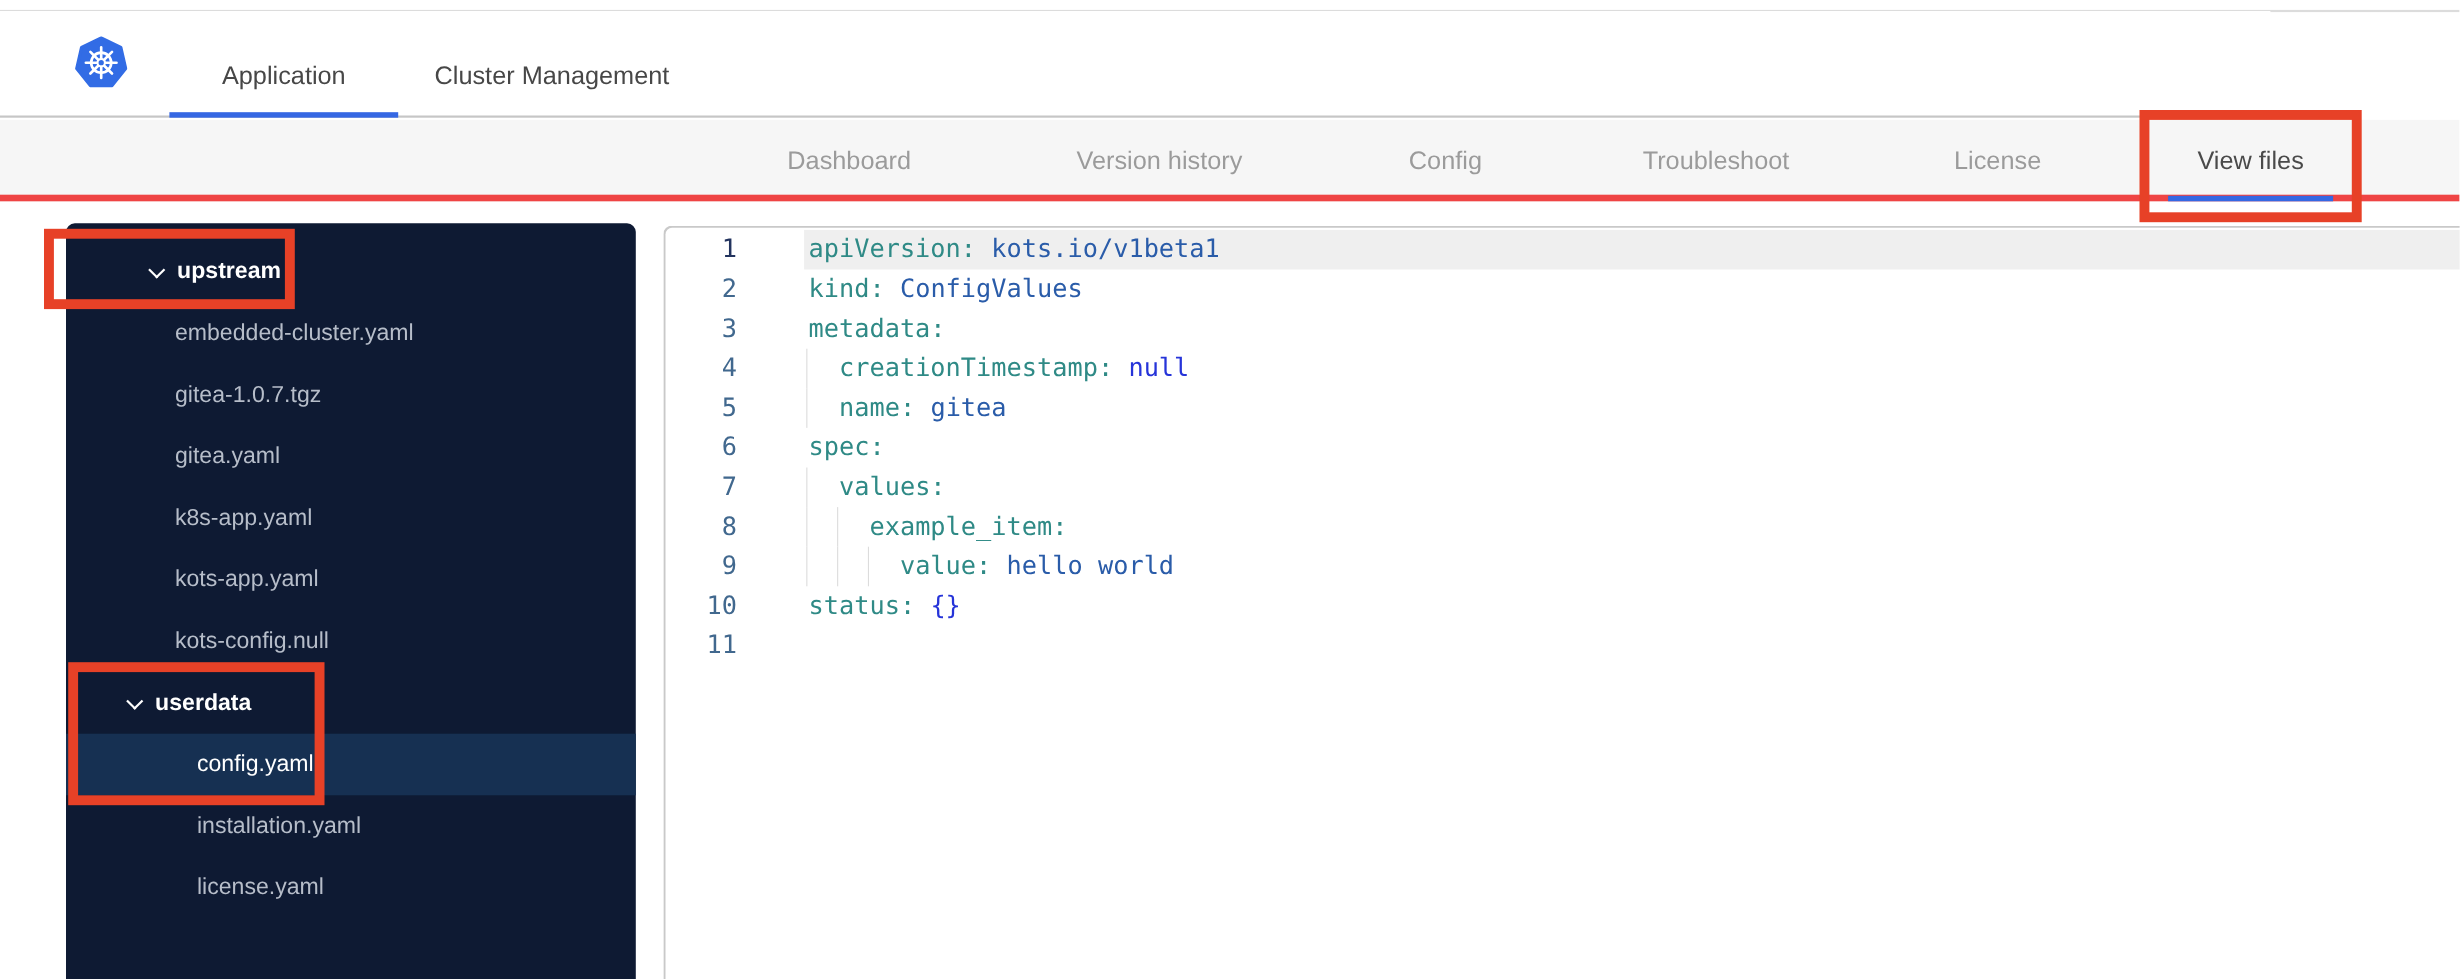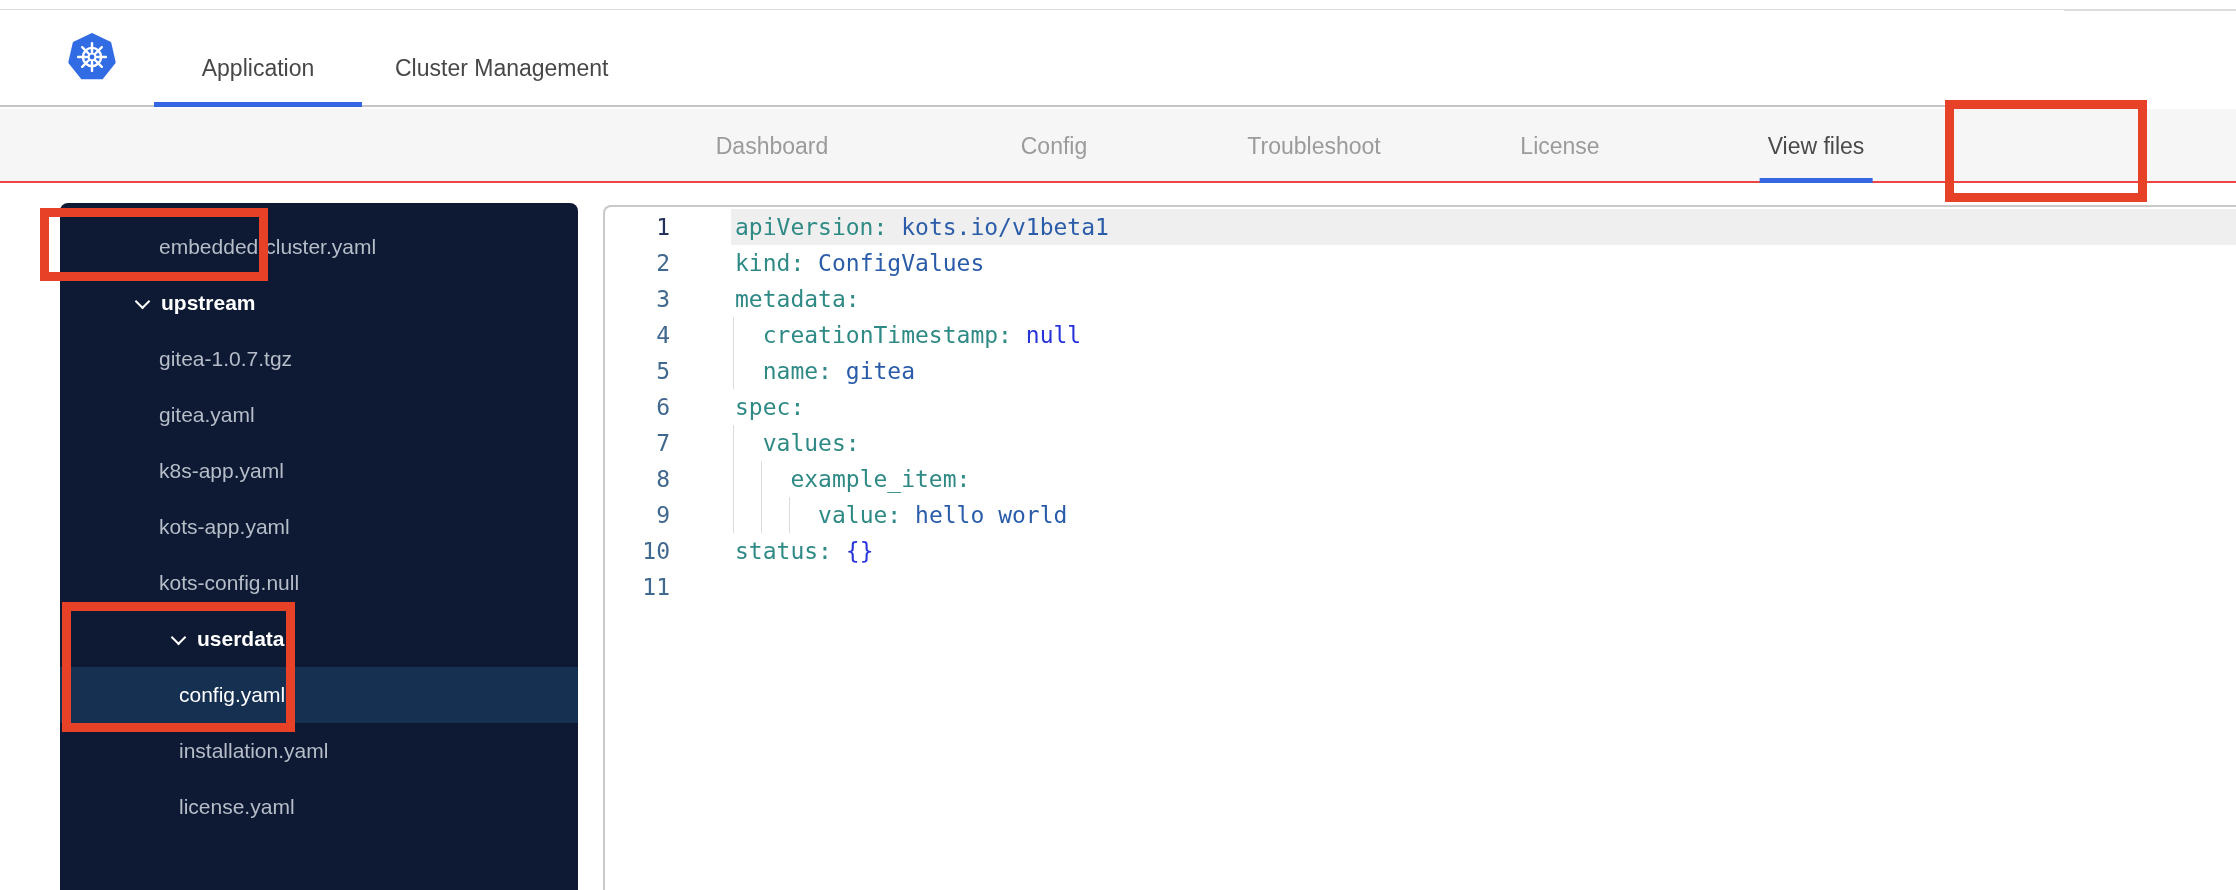--- a/index.html
+++ b/index.html
@@ -29,21 +29,21 @@
   .header{position:absolute;left:0;top:10px;width:2064px;height:97px;background:#fff;border-bottom:2px solid #c6c6c6;}
   .logo{position:absolute;left:68px;top:23px;width:48px;height:48px;}
   .logo svg{width:48px;height:48px;display:block;}
   .header-tab{position:absolute;top:20px;height:77px;display:flex;align-items:center;justify-content:center;
     font-size:23px;font-weight:500;color:#474747;cursor:pointer;}
   .header-tab.t0{left:154px;width:208px;}
   .header-tab.t1{left:395px;width:260px;justify-content:flex-start;}
   .header-tab.active::after{content:"";position:absolute;left:0;right:0;bottom:0;height:5px;background:var(--underline-blue);}
 
   
-  .subnav{position:absolute;left:0;top:109px;width:2236px;height:74px;background:#f6f6f6;border-bottom:2px solid #ef4444;}
+  .subnav{position:absolute;left:0;top:109px;width:2236px;height:74px;background:#f6f6f6;border-bottom:6px solid #ef4444;}
   .subnav .tab{position:absolute;top:0;height:74px;transform:translateX(-50%);display:flex;align-items:center;
     font-size:23px;color:var(--tab-gray);cursor:pointer;padding:0 14px;}
   .subnav .tab.active{color:var(--tab-dark);}
   .subnav .tab.active::after{content:"";position:absolute;left:6px;right:6px;bottom:0;height:5px;background:var(--underline-blue);}
   .subnav .tab:nth-of-type(1){left:772px;}
   .subnav .tab:nth-of-type(2){left:1054px;}
   .subnav .tab:nth-of-type(3){left:1314px;}
   .subnav .tab:nth-of-type(4){left:1560px;}
   .subnav .tab:nth-of-type(5){left:1816px;}
   .subnav .tab:nth-of-type(6){left:2046px;width:162px;justify-content:center;}
@@ -52,21 +52,21 @@
   .sidebar{position:absolute;left:60px;top:203px;width:518px;height:687px;background:var(--sidebar-bg);
     border-radius:8px 8px 0 0;padding-top:16px;}
   .row{position:relative;height:56px;display:flex;align-items:center;font-size:21px;color:var(--file-color);cursor:pointer;}
   .row.selected{background:var(--sidebar-highlight);color:#fff;font-weight:normal;}
   .row .lbl{white-space:nowrap;}
   .row.folder{color:#fff;font-weight:bold;}
   .chev{width:16px;height:16px;position:relative;margin-right:10px;flex:none;}
   .chev::before{content:"";position:absolute;left:2px;top:1px;width:9px;height:9px;
     border-right:2.6px solid #fff;border-bottom:2.6px solid #fff;transform:rotate(45deg);}
   .pl-folder0{padding-left:75px;}
-  .pl-folder1{padding-left:111px;}
+  .pl-folder1{padding-left:55px;}
   .pl-file1{padding-left:99px;}
   .pl-file2{padding-left:119px;}
 
   
   .editor-panel{position:absolute;left:603px;top:205px;width:1650px;height:700px;background:#fff;
     border:2px solid #c9c9c9;border-radius:8px 0 0 0;border-right:none;border-bottom:none;padding-top:2px;}
   .cl{display:flex;height:36px;align-items:center;font-family:"DejaVu Sans Mono","Liberation Mono",monospace;font-size:23px;}
   .cl .ln{width:65px;text-align:right;color:var(--gutter-color);flex:none;}
   .cl .code{position:relative;margin-left:61px;flex:1;height:36px;display:flex;align-items:center;white-space:pre;padding-left:4px;}
   .cl.active .ln{color:var(--gutter-active);}
@@ -107,33 +107,34 @@
         <circle cx="50" cy="50" r="7" fill="#326ce5" stroke="#ffffff" stroke-width="4"></circle>
       </svg>
     </div>
     <div id="header-tabs"></div>
   <div class="header-tab t0 active">Application</div>
       <div class="header-tab t1">Cluster Management</div>
     </header>
 
   <nav class="subnav" id="subnav">
       <div class="tab">Dashboard</div>
+      <div class="tab">Version history</div>
       <div class="tab">Config</div>
       <div class="tab">Troubleshoot</div>
       <div class="tab">License</div>
       <div class="tab active">View files</div>
     </nav>
 
   <aside class="sidebar" id="file-tree">
-      <div class="row pl-file1">
-        <span class="lbl">embedded-cluster.yaml</span>
-      </div>
       <div class="row pl-folder0 folder">
         <span class="chev"></span>
         <span class="lbl">upstream</span>
+      </div>
+      <div class="row pl-file1">
+        <span class="lbl">embedded-cluster.yaml</span>
       </div>
       <div class="row pl-file1">
         <span class="lbl">gitea-1.0.7.tgz</span>
       </div>
       <div class="row pl-file1">
         <span class="lbl">gitea.yaml</span>
       </div>
       <div class="row pl-file1">
         <span class="lbl">k8s-app.yaml</span>
       </div>

